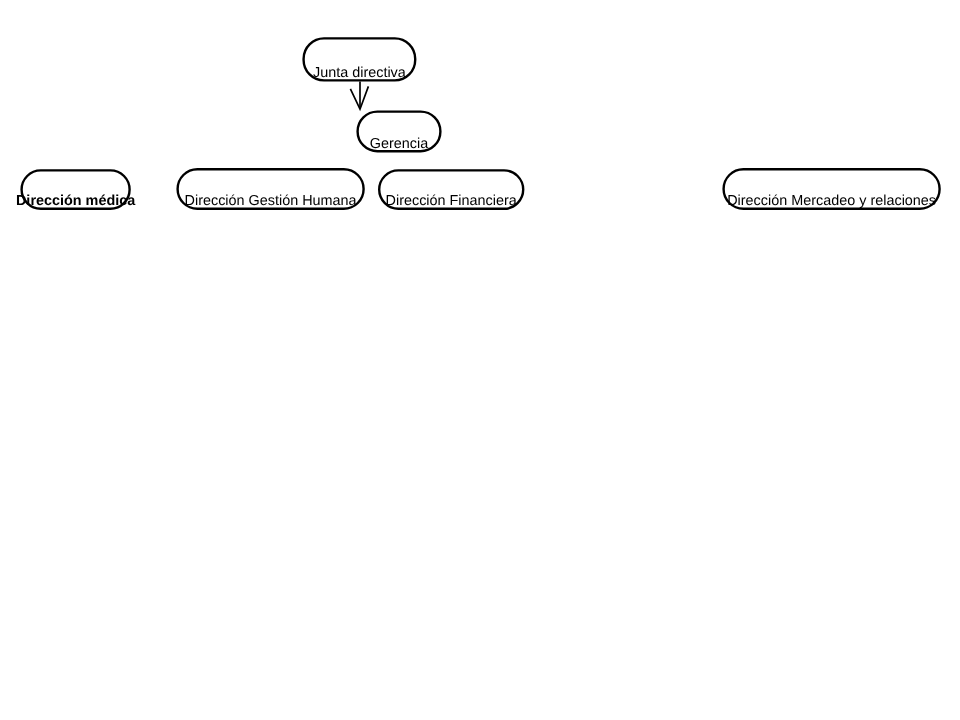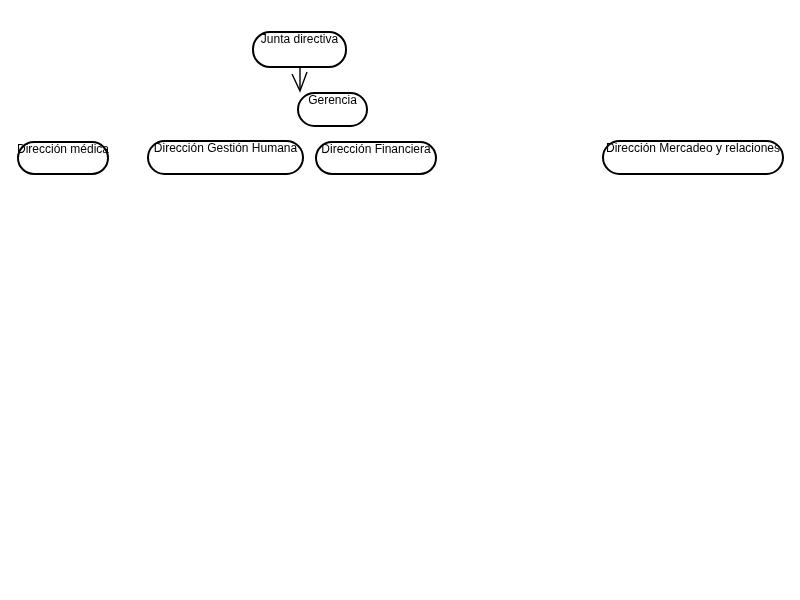--- a/index.html
+++ b/index.html
@@ -12,37 +12,37 @@
     width: 800px;
     height: 600px;
     background: #ffffff;
     font-family: "Liberation Sans", sans-serif;
     overflow: hidden;
   }
   .node {
     position: absolute;
     box-sizing: border-box;
     display: flex;
-    align-items: flex-start;
+    align-items: flex-end;
     justify-content: center;
     border: 2px solid #000000;
     border-radius: 18px;
     background: #ffffff;
     color: #000000;
     font-size: 12px;
     line-height: 1;
     white-space: nowrap;
     text-align: center;
   }
   .node span { padding: 0 2px; }
 
   
   #node-junta        { left: 252px; top: 31px;  width: 95px;  height: 37px; }
   #node-gerencia     { left: 264px; top: 92px;  width: 71px;  height: 35px; margin-left: 33px; }
-  #node-medica       { left: 17px;  top: 141px; width: 92px; height: 34px; }
+  #node-medica       { left: 17px;  top: 141px; width: 92px; height: 34px; font-weight: bold; }
   #node-gestion      { left: 147px; top: 140px; width: 157px; height: 35px; }
   #node-financiera   { left: 315px; top: 141px; width: 122px; height: 34px; }
   #node-admin        { left: 450px; top: 139px; width: 140px; height: 36px; }
   #node-mercadeo     { left: 602px; top: 140px; width: 182px; height: 35px; }
 
   #edge-layer {
     position: absolute;
     left: 0; top: 0;
     width: 800px;
     height: 600px;

